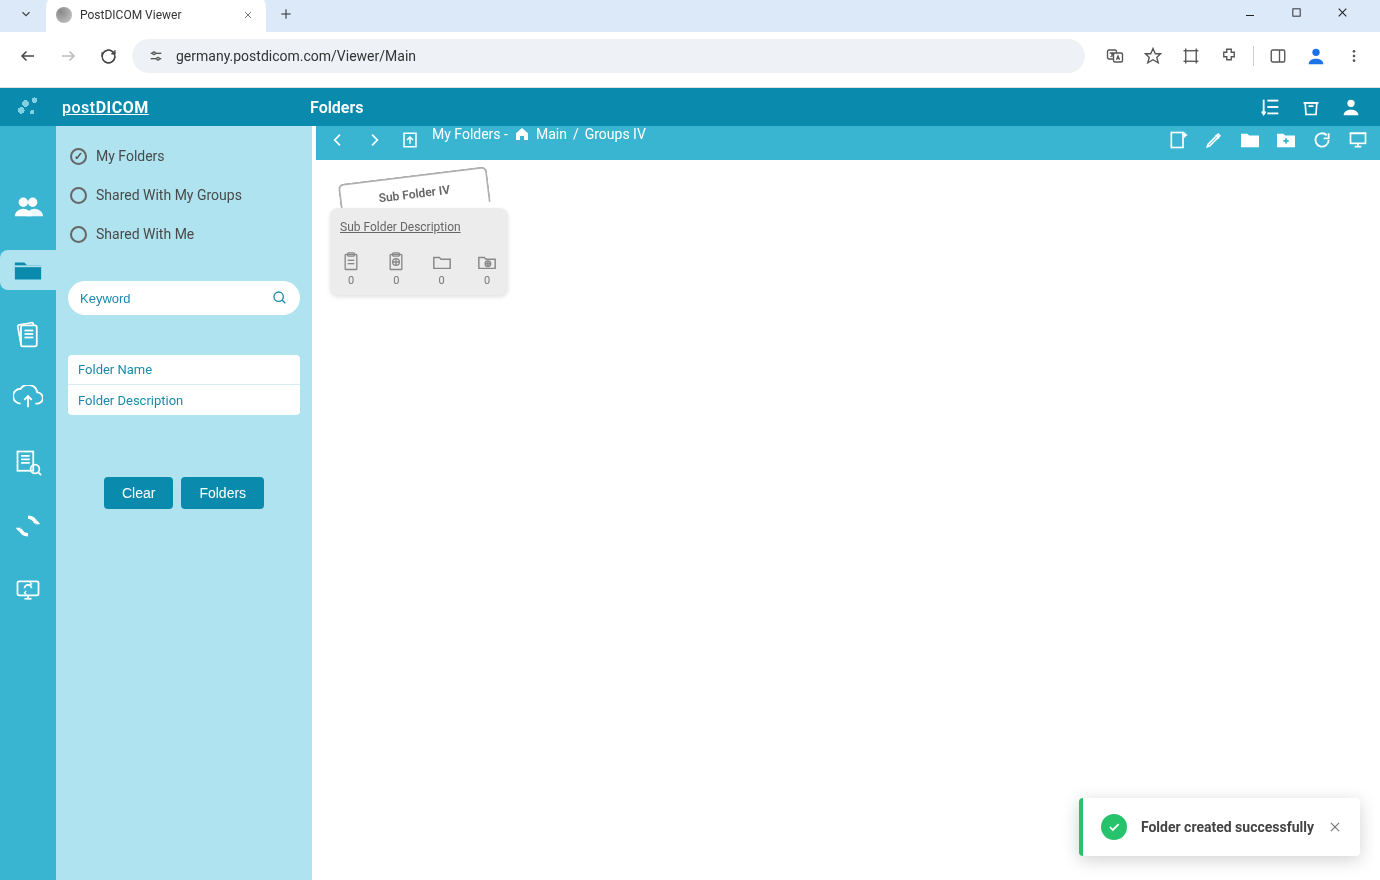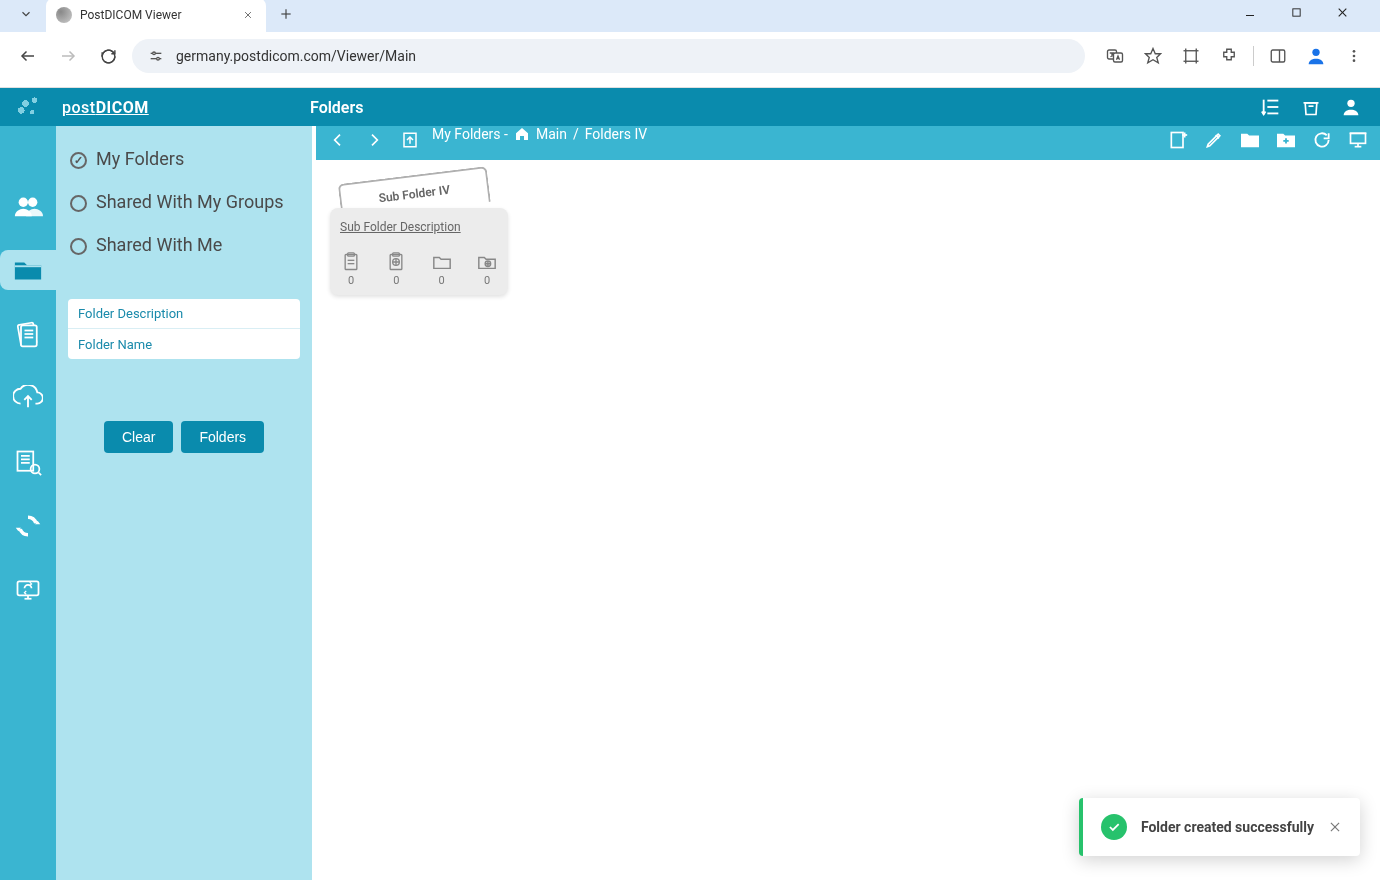--- a/index.html
+++ b/index.html
@@ -40,21 +40,21 @@
 .hdr-icon { width: 26px; height: 26px; display: flex; align-items: center; justify-content: center; cursor: pointer; }
 
 
 .app-body { flex: 1; display: flex; min-height: 0; }
 .side-rail { width: 56px; background: #3ab5d1; display: flex; flex-direction: column; align-items: center; padding-top: 60px; gap: 24px; }
 .rail-icon { width: 40px; height: 40px; display: flex; align-items: center; justify-content: center; color: #fff; cursor: pointer; position: relative; }
 .rail-icon.active { background: #aee3ef; color: #0a8bad; border-radius: 8px 0 0 8px; width: 56px; margin-left:0; justify-content:center; }
 .rail-icon.active::after { content:''; position:absolute; right:-6px; top:0; bottom:0; width:6px; background:#aee3ef; }
 
 .side-panel { width: 256px; background: #aee3ef; padding: 18px 12px; display: flex; flex-direction: column; gap: 14px; }
-.radio-row { display: flex; align-items: flex-end; gap: 9px; color: #4a4a4a; font-size: 18px; cursor: pointer; padding: 4px 2px; }
+.radio-row { display: flex; align-items: flex-start; gap: 9px; color: #4a4a4a; font-size: 14px; cursor: pointer; padding: 4px 2px; }
 .radio-outer { width: 17px; height: 17px; border: 2px solid #666; border-radius: 50%; display: flex; align-items: center; justify-content: center; }
 .radio-outer.checked::after { content:'✓'; font-size: 11px; color:#555; font-weight:bold; }
 
 .search-box { margin-top: 20px; height: 34px; background: #fff; border-radius: 17px; display: flex; align-items: center; padding: 0 12px; }
 .search-box input { border: none; outline: none; flex: 1; font-size: 13px; color: #1a8aab; background: transparent; }
 .search-box input::placeholder { color: #1a8aab; }
 .search-mag { color: #1a8aab; }
 
 .filter-block { margin-top: 26px; background: #fff; border-radius: 4px; overflow: hidden; }
 .filter-row { height: 30px; padding: 0 10px; font-size: 13px; color: #1a8aab; display:flex; align-items:center; border-bottom: 1px solid #d9eef4; }
@@ -331,24 +331,33 @@
       </div>
       <div class="radio-row">
         <span class="radio-outer"></span>
         <span>Shared With My Groups</span>
       </div>
       <div class="radio-row">
         <span class="radio-outer"></span>
         <span>Shared With Me</span>
       </div>
 
+      <div class="search-box">
+        <input type="text" placeholder="Keyword" style="">
+        <span class="search-mag">
+            <svg width="16" height="16" viewBox="0 0 24 24" fill="none" stroke="#1a8aab" stroke-width="2">
+              <circle cx="10" cy="10" r="7"></circle>
+              <line x1="20" y1="20" x2="15" y2="15"></line>
+            </svg>
+          </span>
+      </div>
 
       <div class="filter-block">
+        <div class="filter-row">Folder Name</div>
         <div class="filter-row">Folder Description</div>
-        <div class="filter-row">Folder Name</div>
       </div>
 
       <div class="btn-row">
         <button class="btn">Clear</button>
         <button class="btn">Folders</button>
       </div>
     </div>
 
     <div class="main">
       <div class="toolbar">
@@ -371,21 +380,21 @@
           </div>
         <div class="breadcrumb">
           <span>My Folders - </span>
           <span>
               <svg width="16" height="16" viewBox="0 0 24 24" fill="#fff">
                 <path d="M12 3 L21 11 v10 h-6 v-6 h-6 v6 h-6 v-10 z"></path>
               </svg>
             </span>
           <span>Main</span>
           <span> / </span>
-          <span>Folders IV</span>
+          <span>Groups IV</span>
         </div>
         <div class="toolbar-spacer"></div>
         <div class="tb-icon">
             <svg width="20" height="20" viewBox="0 0 24 24" fill="none" stroke="#fff" stroke-width="2">
               <rect x="4" y="3" width="14" height="18"></rect>
               <line x1="17" y1="6" x2="23" y2="6"></line>
               <line x1="20" y1="3" x2="20" y2="9"></line>
             </svg>
           </div>
         <div class="tb-icon">

